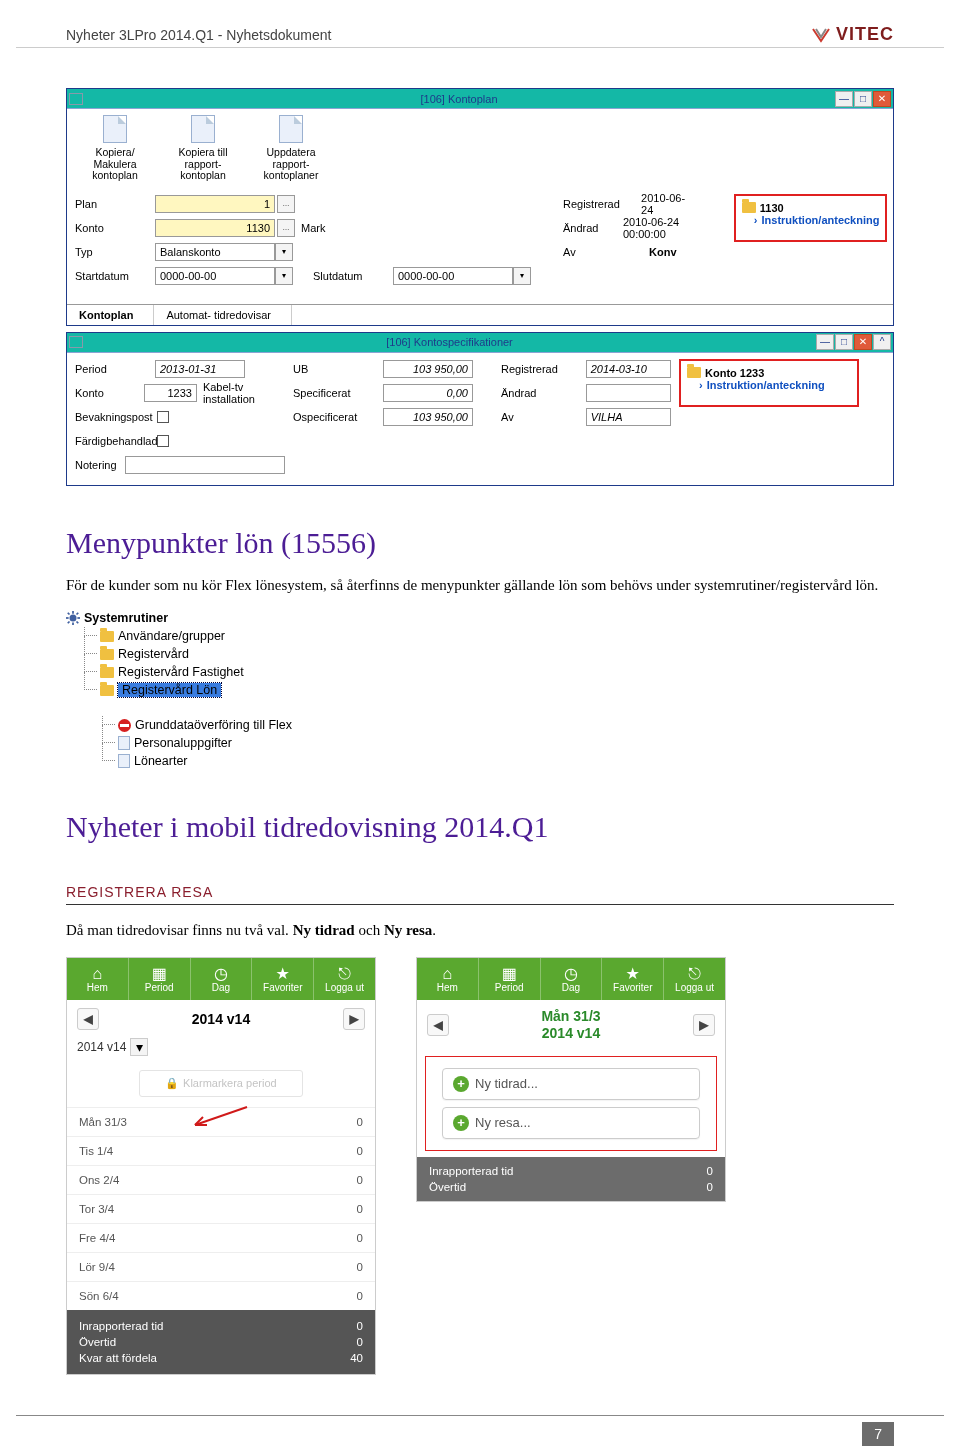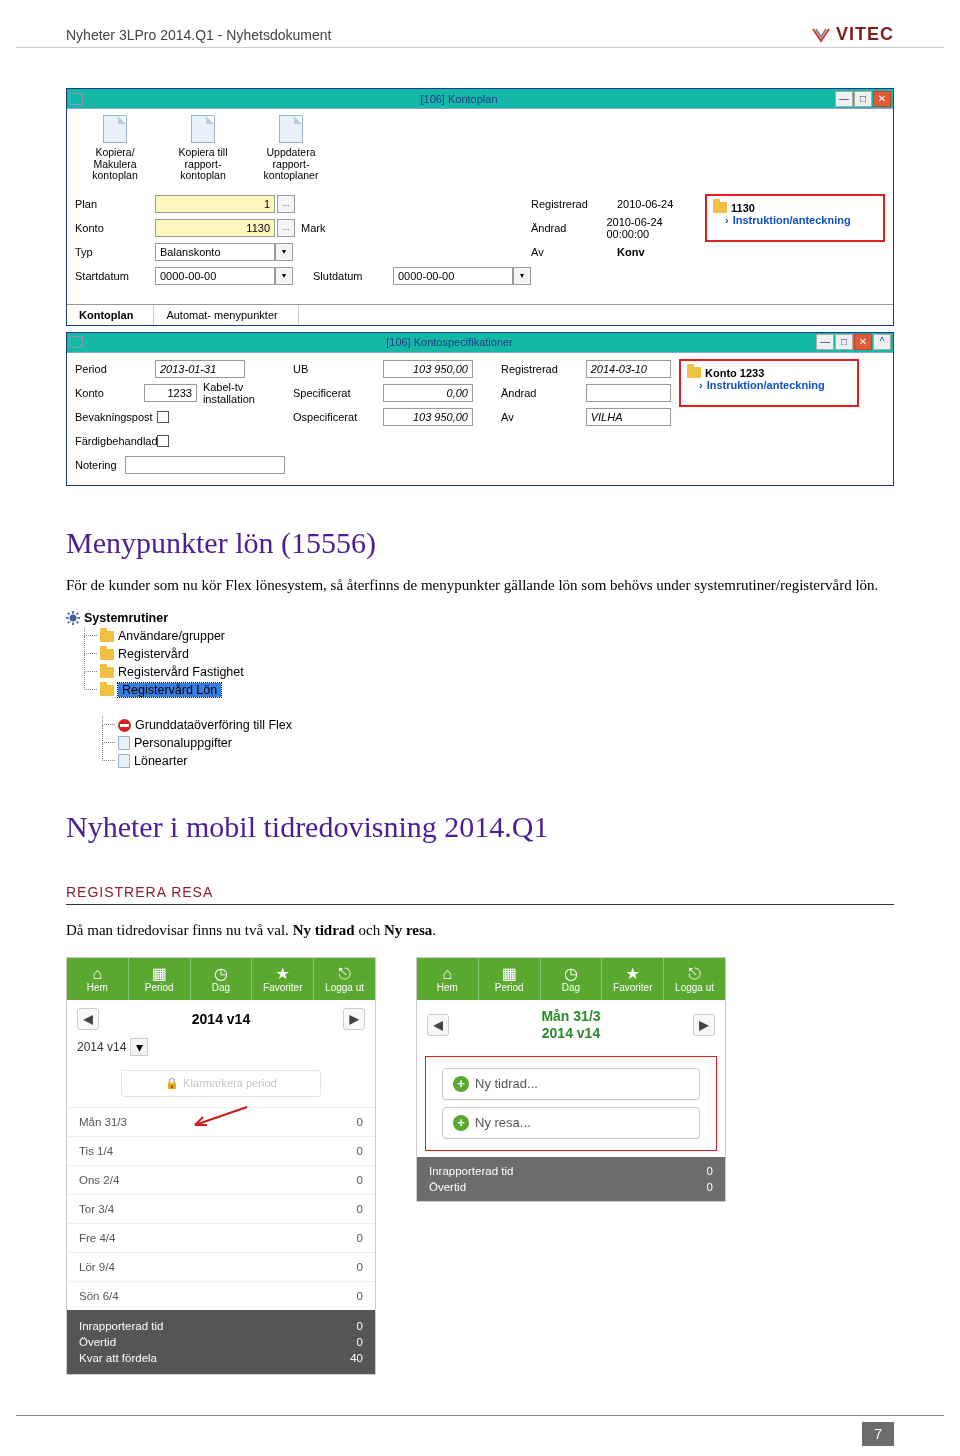--- a/index.html
+++ b/index.html
@@ -83,20 +83,21 @@
     background: #eaf0fa;
     position: relative;
   }
   .tool-btn .ico:before {
     content:""; position:absolute; top:0; right:0;
     width:0; height:0; border-left:8px solid #bcd; border-top:8px solid #fff;
   }
   .win1-body {
     display:flex;
     padding: 6px 8px 14px 8px;
+    gap: 32px;
   }
   .form-col { flex: 1; }
   .form-row { display:flex; align-items:center; margin-bottom:4px; height:20px; }
   .form-label { width: 80px; font-size:11px; }
   .form-label2 { width: 90px; font-size:11px; }
   .inp {
     border: 1px solid #999;
     height:18px;
     background:#fff;
     padding:0 4px;
@@ -182,21 +183,21 @@
   .m-tb-item { flex:1; text-align:center; font-size:10px; line-height:1.1; }
   .m-tb-item .mi { font-size:16px; display:block; }
   .m-tb-sep { width:1px; align-self:stretch; background:rgba(255,255,255,0.3);}
   .m-header {
     display:flex; align-items:center; justify-content:space-between;
     padding:8px 10px;
     font-weight:700; font-size:14px;
   }
   .nav-btn { width:22px; height:22px; border:1px solid #ccc; border-radius:3px; display:flex; align-items:center; justify-content:center; font-size:12px; color:#444; background:#f8f8f8;}
   .m-drop .dd { width:18px; height:18px; border:1px solid #ccc; background:#f4f4f4; display:inline-flex; align-items:center; justify-content:center; margin-left:4px;}
-  .m-klar { color:#c4c4c4; padding:6px 12px; border:1px solid #e4e4e4; border-radius:3px; margin:6px auto 10px; width:200px; text-align:center; font-size:11px;}
+  .m-klar { color:#c4c4c4; padding:6px 12px; border:1px solid #e4e4e4; border-radius:3px; margin:6px auto 10px; width:164px; text-align:center; font-size:11px;}
   .m-klar .lock{color:#c4c4c4; margin-right:4px;}
   .m-row { display:flex; justify-content:space-between; padding:8px 12px; font-size:11.5px; color:#555; border-top:1px solid #eee;}
   .m-footer { background:#555; color:#fff; padding:8px 12px; font-size:11.5px; }
   .m-footer div { display:flex; justify-content:space-between; padding:2px 0;}
 
   .mobile2 .m-header { color:#2a8a2a; text-align:center; }
   .m-center-title { text-align:center; color:#2a8a2a; font-weight:700; font-size:14px; line-height:1.2; }
   .ny-btn {
     margin:7px 12px; border:1px solid #ccc; border-radius:4px; padding:7px 10px;
     display:flex; align-items:center; gap:6px; color:#555; font-size:13px;
@@ -318,21 +319,21 @@
           </div>
           <div class="sub-arrow">
             <span>›</span>
             <span>Instruktion/anteckning</span>
           </div>
         </div>
       </div>
 
       <div class="win1-tabs">
         <div class="win1-tab active">Kontoplan</div>
-        <div class="win1-tab">Automat- menypunkter</div>
+        <div class="win1-tab">Automat- tidredovisar</div>
       </div>
     </div>
 
     <div class="win">
       <div class="win-titlebar">
         <div class="win-titlebar-left">
             <span style="width:14px;height:12px;border:1px solid #89a;"></span>
           </div>
         <div class="win-title">[106]  Kontospecifikationer</div>
         <div class="win-ctrl">

